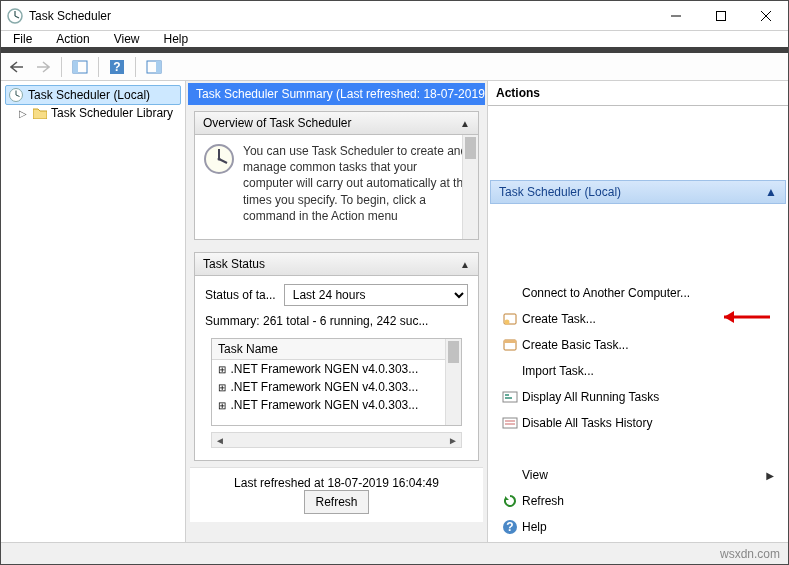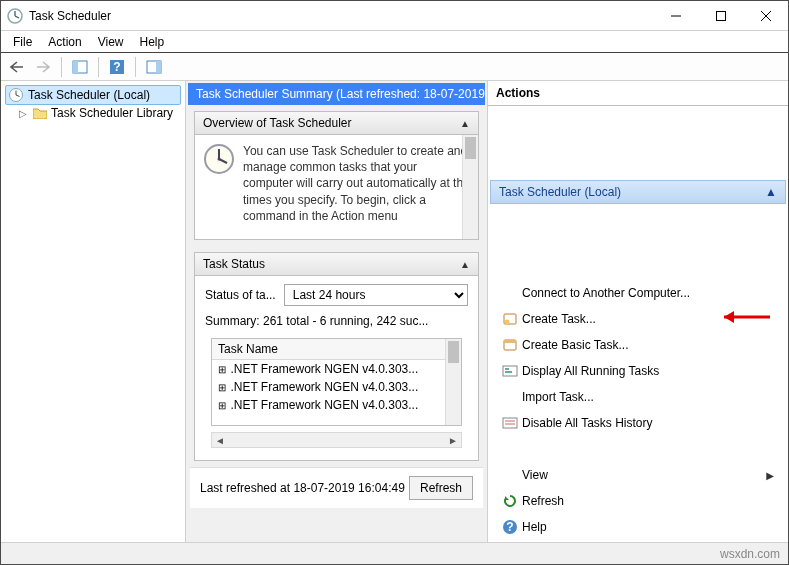--- a/index.html
+++ b/index.html
@@ -2,21 +2,21 @@
 <html><head>
 <meta charset="utf-8">
 <style>
 * { box-sizing: border-box; font-family: "Segoe UI", Tahoma, sans-serif; font-size: 12px; }
 body { margin: 0; background: #fff; }
 .window { width: 789px; height: 565px; border: 1px solid #4a4a4a; display: flex; flex-direction: column; background: #fff; }
 .titlebar { height: 30px; background: #fff; display: flex; align-items: center; border-bottom: 1px solid #d0d0d0; }
 .titlebar .icon { width: 16px; height: 16px; margin: 0 6px; }
 .titlebar .title { flex: 1; color: #000; }
 .titlebar .wbtn { width: 45px; height: 29px; display: flex; align-items: center; justify-content: center; color: #000; }
-.menubar { height: 22px; display: flex; align-items: center; padding: 0 4px; gap: 0; border-bottom: 1px solid #404040; }
+.menubar { height: 22px; display: flex; align-items: center; padding: 0 4px; gap: 8px; border-bottom: 6px solid #404040; }
 .menubar .menu { padding: 2px 8px; }
 .toolbar { height: 28px; display: flex; align-items: center; padding: 2px 4px; gap: 2px; border-bottom: 1px solid #d0d0d0; background: #fdfdfd; }
 .toolbar .tbtn { width: 24px; height: 24px; display: flex; align-items: center; justify-content: center; border: 1px solid transparent; }
 .toolbar .sep { width: 1px; height: 20px; background: #ccc; margin: 0 4px; }
 .body { flex: 1; display: flex; min-height: 0; }
 .tree { width: 185px; border-right: 1px solid #d0d0d0; padding: 4px; }
 .tree-item { display: flex; align-items: center; gap: 4px; padding: 1px 2px; white-space: nowrap; }
 .tree-item.selected { background: #cde8ff; border: 1px solid #7ab7e8; border-radius: 2px; }
 .tree-item .exp { width: 10px; color: #666; font-size: 10px; }
 .center { flex: 1; display: flex; flex-direction: column; border-right: 1px solid #d0d0d0; background: #f0f0f0; padding: 2px; min-width: 0; }
@@ -36,21 +36,21 @@
 .summary { white-space: nowrap; overflow: hidden; text-overflow: ellipsis; }
 .tasklist { border: 1px solid #bfbfbf; margin: 10px 6px 6px; background: #fff; height: 88px; display: flex; }
 .tasklist-inner { flex: 1; overflow: hidden; }
 .tasklist-hd { background: #f7f7f7; border-bottom: 1px solid #d9d9d9; padding: 3px 6px; font-weight: normal; }
 .task-row { padding: 2px 6px; white-space: nowrap; overflow: hidden; text-overflow: ellipsis; display: flex; align-items: center; gap: 4px; }
 .task-row .box { font-size: 10px; }
 .hscroll { display: flex; align-items: center; margin: 0 6px 4px; height: 16px; background: #f0f0f0; border: 1px solid #d9d9d9; }
 .hscroll .harrow { width: 16px; text-align: center; color: #555; font-size: 10px; }
 .hscroll .htrack { flex: 1; position: relative; }
 .hscroll .hthumb { position: absolute; left: 0; top: 1px; bottom: 1px; width: 210px; background: #c1c1c1; }
-.footer { display: flex; align-items: center; justify-content: space-between; padding: 8px 10px; background: #fff; border-top: 1px solid #e0e0e0; margin: 0 2px; }
+.footer { display: flex; align-items: center; justify-content: space-between; padding: 8px 10px; background: #fff; border-top: 1px solid #e0e0e0; margin: 0 2px; flex-direction: column; }
 .refresh-btn { border: 1px solid #a7a7a7; background: #f3f3f3; padding: 4px 10px; }
 .actions { width: 300px; display: flex; flex-direction: column; justify-content: space-between; }
 .actions-hd { padding: 5px 8px; font-weight: bold; border-bottom: 1px solid #bfbfbf; background: #fff; }
 .actions-sub { background: linear-gradient(#d6e7fb,#bcd7f4); border: 1px solid #9fc1e8; margin: 2px; padding: 4px 8px; display: flex; justify-content: space-between; align-items: center; color: #15428b; font-weight: normal; }
 .action-list { padding: 2px 4px; }
 .action { display: flex; align-items: center; gap: 4px; padding: 5px 10px; position: relative; }
 .action .aicon { width: 16px; height: 16px; flex: 0 0 16px; display: flex; align-items: center; justify-content: center; }
 .action .atext { flex: 1; }
 .action .chev { font-size: 10px; color: #333; }
 .red-arrow { position: absolute; left: 220px; top: 1px; pointer-events: none; }
@@ -256,36 +256,36 @@
             <span class="aicon">
               <svg width="16" height="16">
                 <rect x="2" y="3" width="12" height="10" rx="1" fill="#fff" stroke="#c08030"></rect>
                 <rect x="2" y="3" width="12" height="3" fill="#e8b878"></rect>
               </svg>
             </span>
             <span class="atext">Create Basic Task...</span>
           </div>
           <div class="action">
             <span class="aicon">
+              <svg width="16" height="16"></svg>
+            </span>
+            <span class="atext">Import Task...</span>
+          </div>
+          <div class="action">
+            <span class="aicon">
               <svg width="16" height="16">
                 <rect x="1" y="3" width="14" height="10" fill="#fff" stroke="#888"></rect>
                 <rect x="3" y="5" width="4" height="2" fill="#6a9"></rect>
                 <rect x="3" y="8" width="7" height="2" fill="#6a9"></rect>
               </svg>
             </span>
             <span class="atext">Display All Running Tasks</span>
           </div>
           <div class="action">
             <span class="aicon">
-              <svg width="16" height="16"></svg>
-            </span>
-            <span class="atext">Import Task...</span>
-          </div>
-          <div class="action">
-            <span class="aicon">
               <svg width="16" height="16">
                 <rect x="1" y="3" width="14" height="10" fill="#fff" stroke="#888"></rect>
                 <line x1="3" y1="6" x2="13" y2="6" stroke="#c66"></line>
                 <line x1="3" y1="9" x2="13" y2="9" stroke="#c66"></line>
               </svg>
             </span>
             <span class="atext">Disable All Tasks History</span>
           </div>
           <div class="action">
             <span class="aicon">

